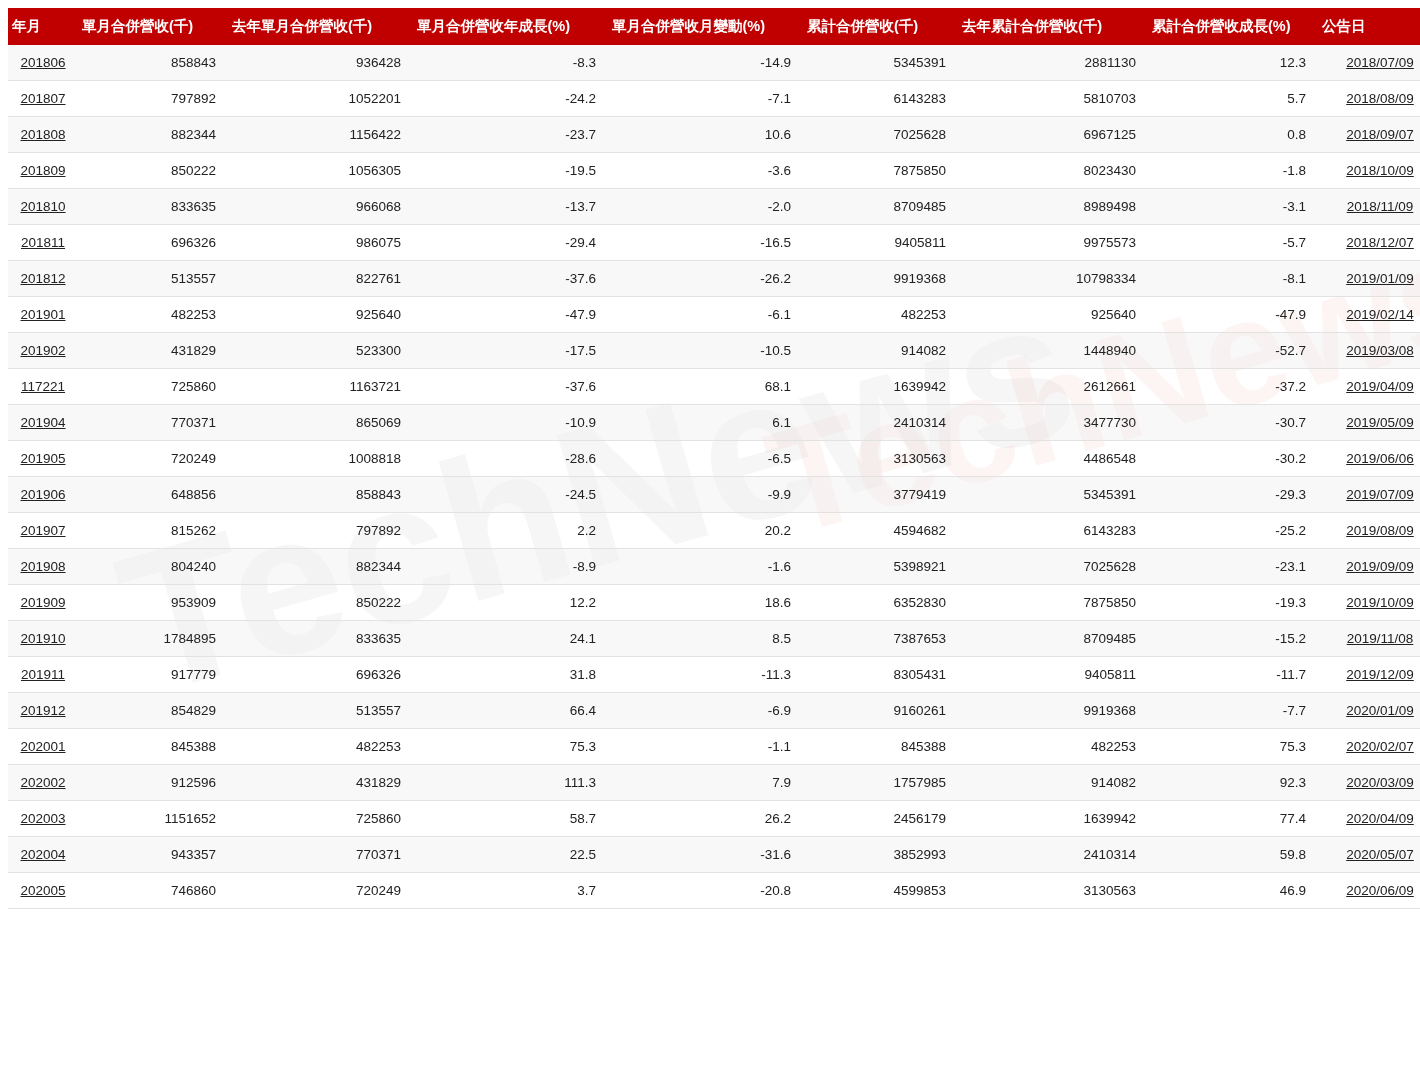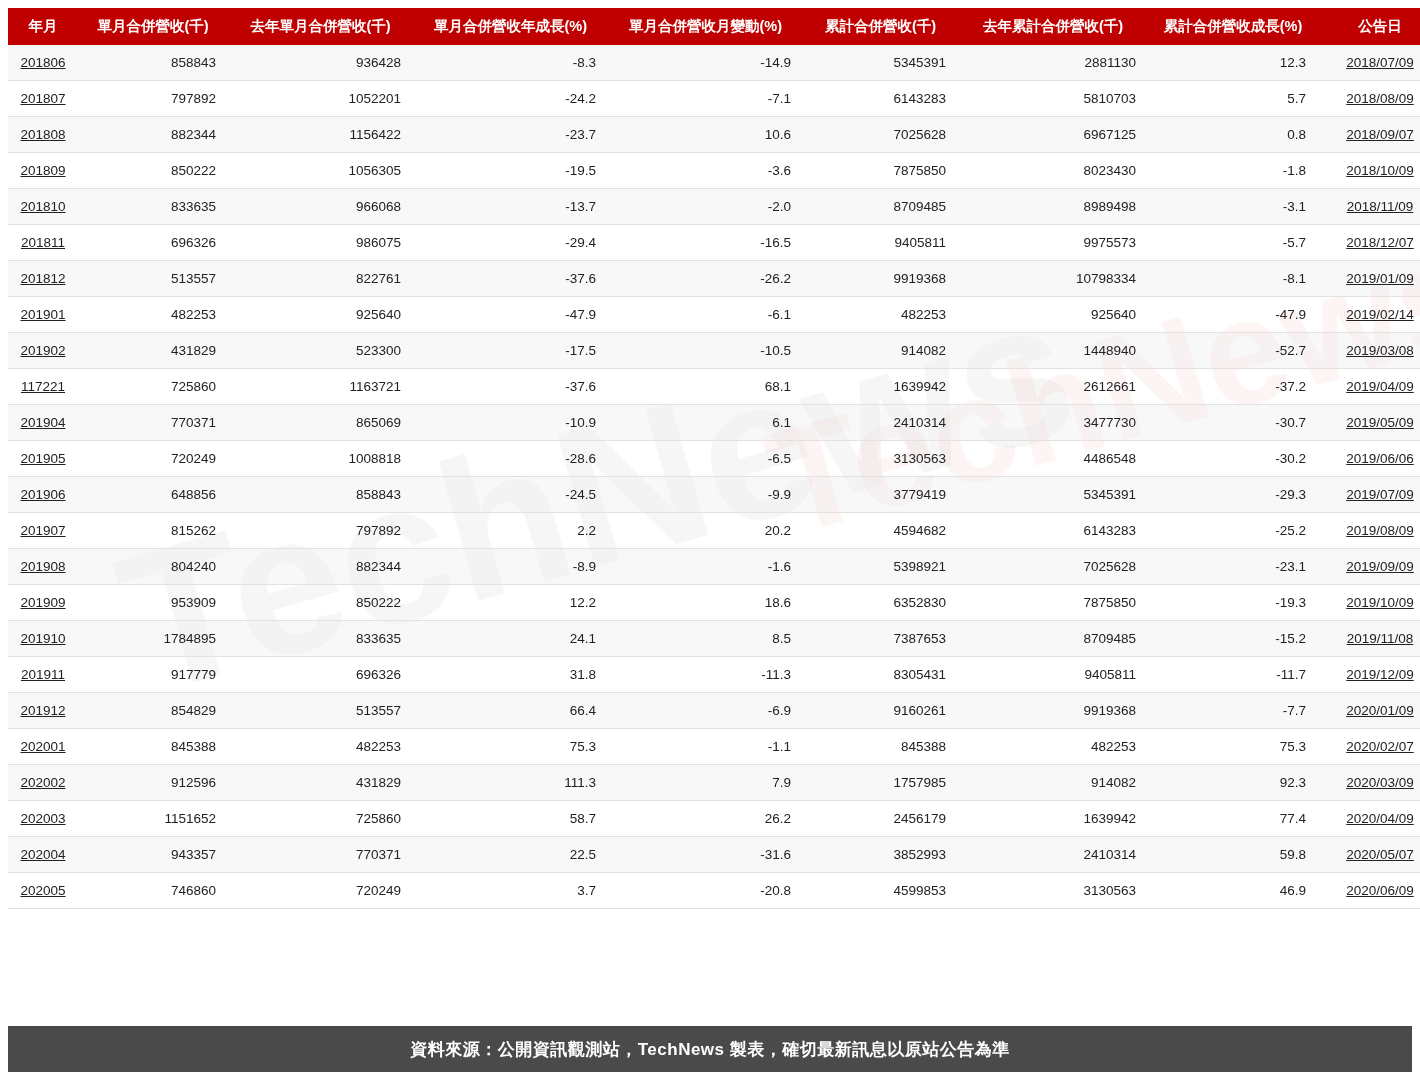--- a/index.html
+++ b/index.html
@@ -63,21 +63,21 @@
     position: relative;
     z-index: 10;
     background: transparent;
   }
 
   table.revenue-table thead th {
     background: #c00000;
     color: #ffffff;
     font-size: 14.5px;
     font-weight: bold;
-    text-align: center;
+    text-align: left;
     padding: 9px 4px;
     border: none;
     white-space: nowrap;
     margin-left: 13px;
   }
 
   table.revenue-table tbody td {
     font-size: 13.5px;
     padding: 10px 12px;
     border-bottom: 1px solid #e2e2e2;
@@ -412,17 +412,14 @@
           <td>3.7</td>
           <td>-20.8</td>
           <td>4599853</td>
           <td>3130563</td>
           <td>46.9</td>
           <td class="col-date">2020/06/09</td>
         </tr>
       </tbody>
   </table>
 
-  <div class="footer">
-    <span>資料來源：公開資訊觀測站，TechNews 製表，確切最新訊息以原站公告為準</span>
-  </div>
 
 </div>
 
 </body></html>

